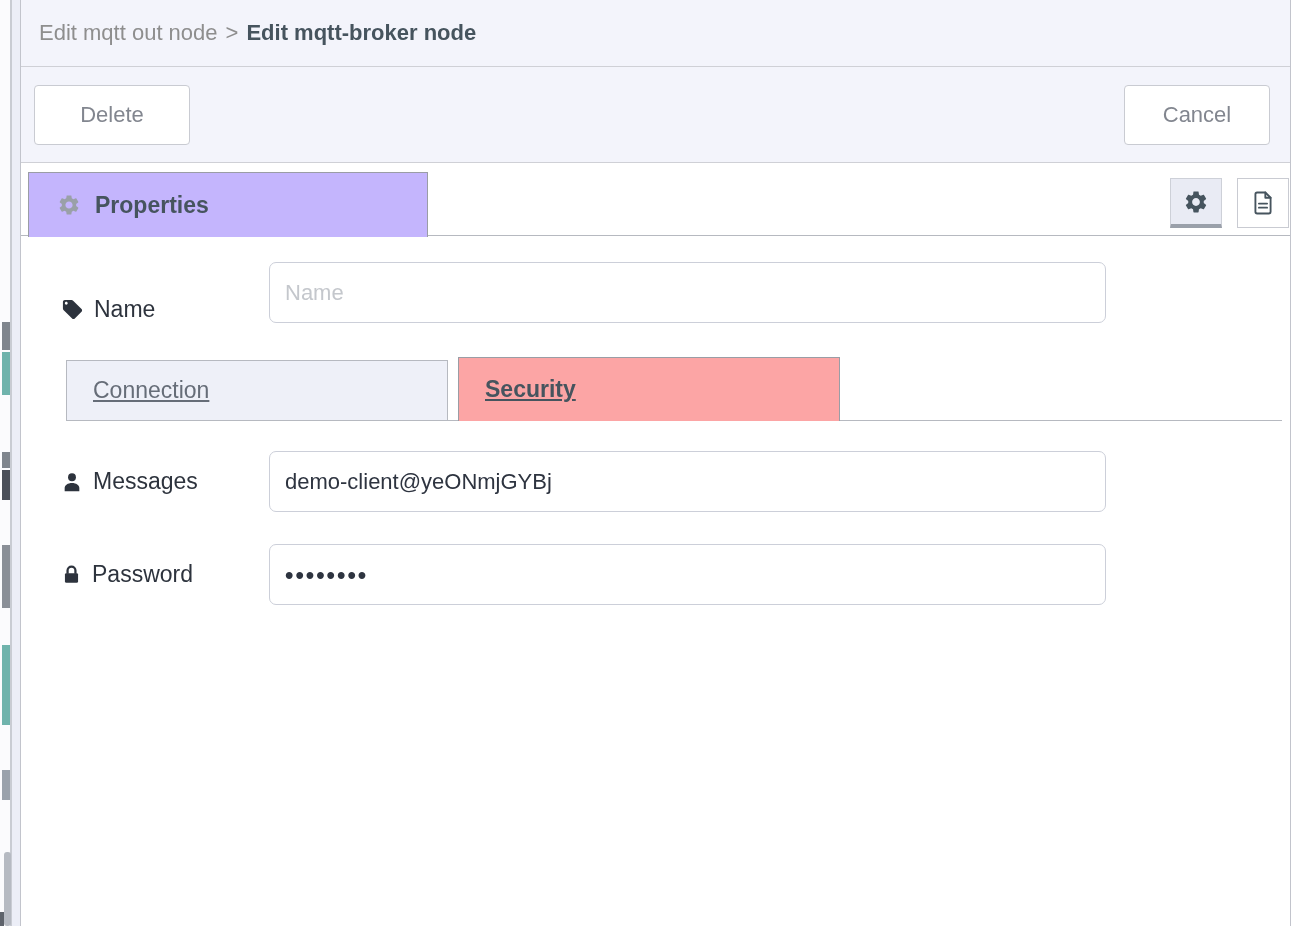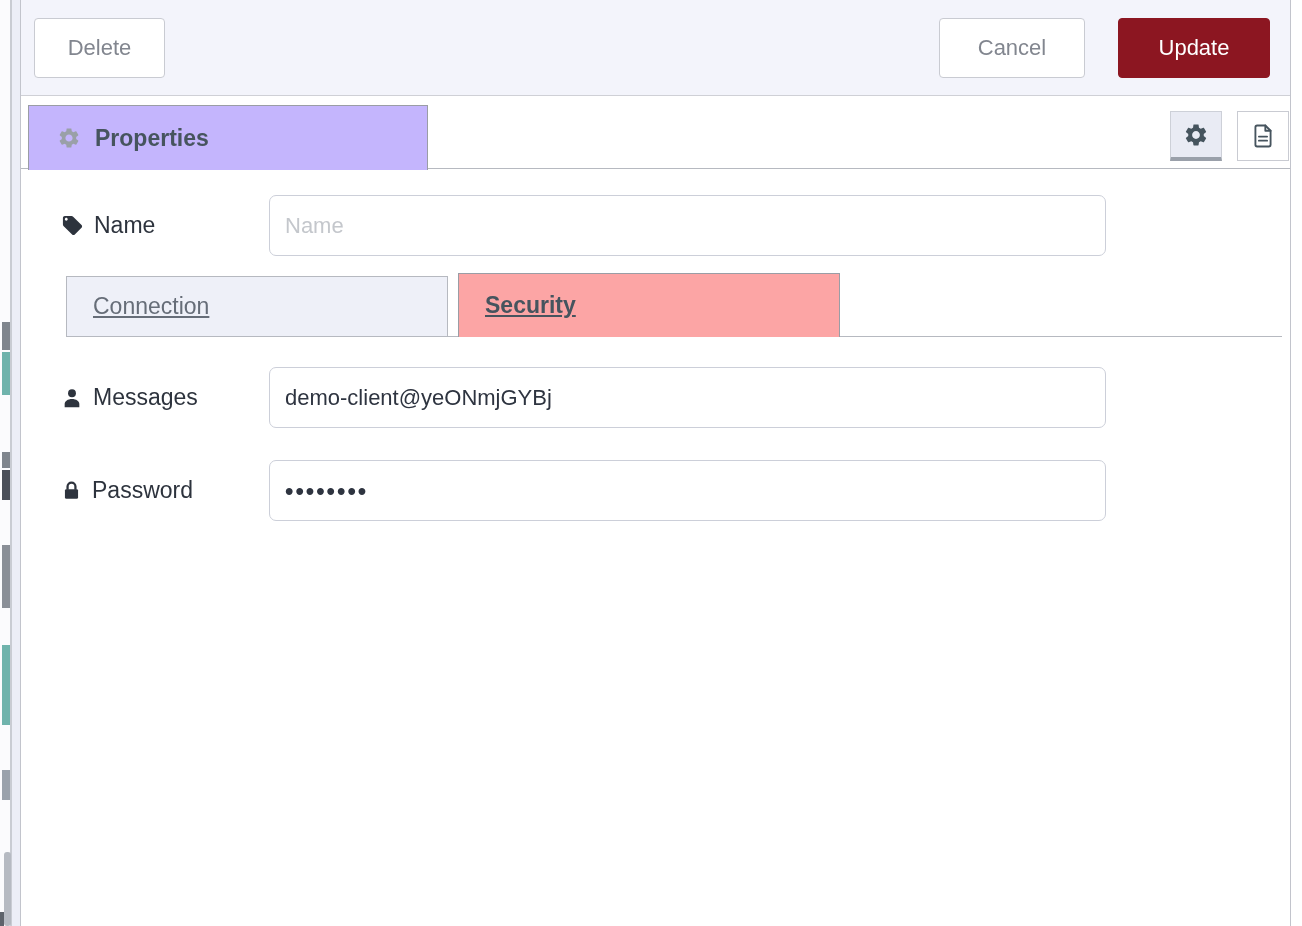--- a/index.html
+++ b/index.html
@@ -30,39 +30,39 @@
                    display:flex; align-items:center; padding-left:18px;
                    font-size:22px; color:#8e8e8e; }
   .crumb-parent { color:#8e8e8e; }
   .crumb-sep { margin:0 8px; color:#8e8e8e; }
   .crumb-current { color:#46545e; font-weight:bold; }
 
   .button-bar { height:96px; background:#f3f4fb; border-bottom:1px solid #cfd0d6;
                 display:flex; align-items:center; padding:0 20px 0 13px; }
   .btn { height:60px; display:flex; align-items:center; justify-content:center;
          font-size:22px; border-radius:4px; cursor:pointer; }
-  .btn-delete { width:131px; background:#ffffff; border:1px solid #c9cbd2; color:#82868f; }
+  .btn-delete { width:156px; background:#ffffff; border:1px solid #c9cbd2; color:#82868f; }
   .btn-cancel { width:146px; background:#ffffff; border:1px solid #c9cbd2; color:#82868f; margin-left:auto; }
   .btn-update { width:152px; background:#8c1621; border:1px solid #8c1621; color:#ffffff; margin-left:33px; }
 
   
   .tabbar { position:relative; margin-top:9px; height:64px; border-bottom:1px solid #b6b9c0; background:#ffffff; }
   .properties-tab { position:absolute; left:7px; top:0; width:400px; height:65px; background:#c4b5fd;
                     border:1px solid #9a9da5; border-bottom:none; z-index:2;
                     display:flex; align-items:center; gap:14px; padding-left:28px; cursor:pointer; }
   .properties-tab .tab-label { font-size:23px; font-weight:bold; color:#46545e; }
   .icon-btn { position:absolute; top:6px; width:52px; height:50px;
               display:flex; align-items:center; justify-content:center; cursor:pointer; }
   .icon-btn.gear-btn { right:68px; background:#e9ebf4; border:1px solid #cdd0d8; border-bottom:4px solid #9aa0aa; }
   .icon-btn.doc-btn  { right:1px;  background:#ffffff; border:1px solid #c9cbd2; }
 
   
   .form { padding:26px 0 0 40px; }
   .form-row { display:flex; align-items:center; }
-  .row-name { margin-bottom:18px; }
+  .row-name { margin-bottom:35px;align-items:flex-end; }
   .row-username { margin-bottom:32px; }
   .row-label { width:208px; display:flex; align-items:center; gap:10px;
                font-size:23px; color:#2d333d; }
   .field-input { width:837px; height:61px; border:1px solid #cccfd9; border-radius:7px;
                  font-size:22px; color:#2e3440; padding:0 15px;
                  font-family:"Liberation Sans","DejaVu Sans",sans-serif; outline:none; background:#fff; }
   .field-input::placeholder { color:#c4c7cc; }
   .password-input { font-size:24px; letter-spacing:2px; font-weight:bold; }
 
   
@@ -88,25 +88,29 @@
   <div class="frag f6"></div>
   <div class="frag f7"></div>
   <div class="palette-vline"></div>
   <div class="lavender-band"></div>
   <div class="strip-scrollbar"></div>
   <div class="strip-dark"></div>
 </div>
 
 <div class="dialog">
 
+  <div class="dialog-header">
+    <span class="crumb-parent">Edit mqtt out node</span>
+    <span class="crumb-sep">&gt;</span>
+    <span class="crumb-current">Edit mqtt-broker node</span>
+  </div>
 
   <div class="button-bar">
     <div class="btn btn-delete">Delete</div>
     <div class="btn btn-cancel">Cancel</div>
-    <div class="btn btn-update">Update</div>
   </div>
 
   <div class="tabbar">
     <div class="properties-tab">
       <svg class="svg-icon" width="24" height="24" viewBox="0 0 24 24" fill="#9aa0a8">
         <path d="M19.14,12.94c0.04-0.3,0.06-0.61,0.06-0.94c0-0.32-0.02-0.64-0.07-0.94l2.03-1.58c0.18-0.14,0.23-0.41,0.12-0.61 l-1.92-3.32c-0.12-0.22-0.37-0.29-0.59-0.22l-2.39,0.96c-0.5-0.38-1.03-0.7-1.62-0.94L14.4,2.81c-0.04-0.24-0.24-0.41-0.48-0.41 h-3.84c-0.24,0-0.43,0.17-0.47,0.41L9.25,5.35C8.66,5.59,8.12,5.92,7.63,6.29L5.24,5.33c-0.22-0.08-0.47,0-0.59,0.22L2.74,8.87 C2.62,9.08,2.66,9.34,2.86,9.48l2.03,1.58C4.84,11.36,4.8,11.69,4.8,12s0.02,0.64,0.07,0.94l-2.03,1.58 c-0.18,0.14-0.23,0.41-0.12,0.61l1.92,3.32c0.12,0.22,0.37,0.29,0.59,0.22l2.39-0.96c0.5,0.38,1.03,0.7,1.62,0.94l0.36,2.54 c0.05,0.24,0.24,0.41,0.48,0.41h3.84c0.24,0,0.44-0.17,0.47-0.41l0.36-2.54c0.59-0.24,1.13-0.56,1.62-0.94l2.39,0.96 c0.22,0.08,0.47,0,0.59-0.22l1.92-3.32c0.12-0.22,0.07-0.47-0.12-0.61L19.14,12.94z M12,15.6c-1.98,0-3.6-1.62-3.6-3.6 s1.62-3.6,3.6-3.6s3.6,1.62,3.6,3.6S13.98,15.6,12,15.6z"></path>
       </svg>
       <span class="tab-label">Properties</span>
     </div>
 

